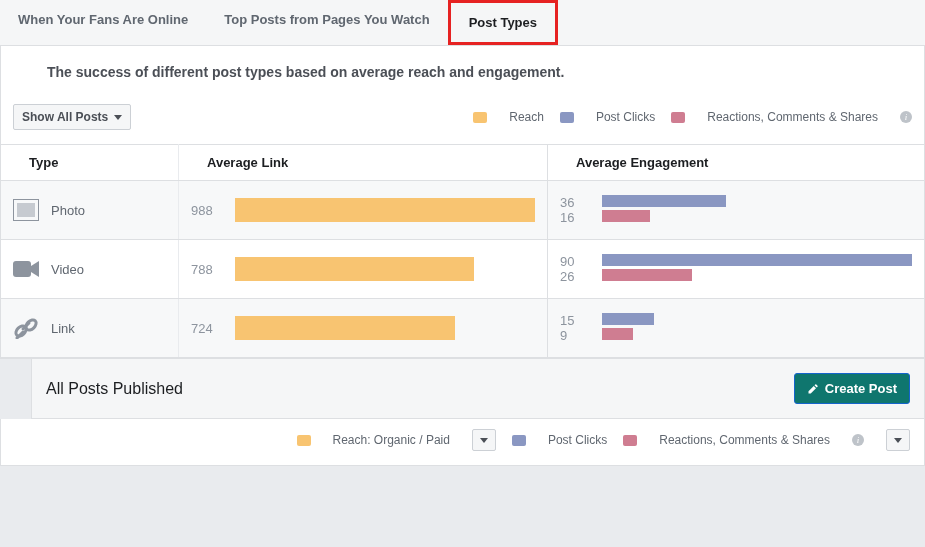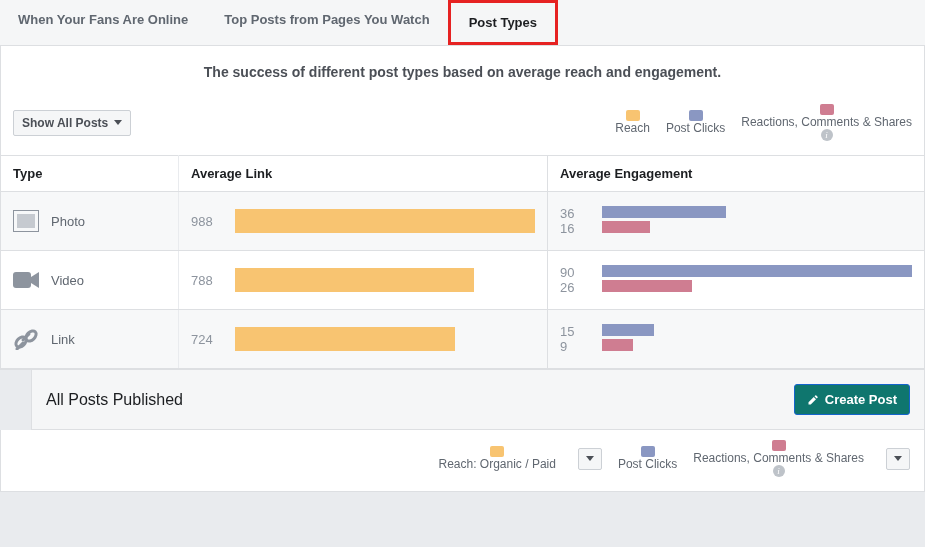--- a/index.html
+++ b/index.html
@@ -26,25 +26,25 @@
     color: #1c1e21;
     border: 3px solid #e62222;
   }
   .surface {
     background: #fff;
     border-left: 1px solid #dddfe2;
     border-right: 1px solid #dddfe2;
     border-bottom: 1px solid #dddfe2;
   }
   .subtitle {
-    text-align: center;
     padding: 18px 10px 14px;
     font-weight: bold;
     font-size: 14px;
     color: #4b4f56;
+    margin-left: 36px;
   }
   .toolbar {
     display: flex;
     justify-content: space-between;
     align-items: center;
     padding: 10px 12px 14px;
   }
   .dropdown {
     display: inline-flex;
     align-items: center;
@@ -64,38 +64,38 @@
     border-right: 4px solid transparent;
     border-top: 5px solid #4b4f56;
   }
   .legend {
     display: flex;
     align-items: center;
     gap: 16px;
     color: #606770;
     flex-wrap: wrap;
   }
-  .legend-item { display: inline-flex; align-items: center; gap: 0; font-size: 12px; flex-direction: column; }
+  .legend-item { display: inline-flex; align-items: center; gap: 22px; font-size: 12px; }
   .swatch { width: 14px; height: 11px; display: inline-block; border-radius: 2px; }
   .sw-reach { background: #f8c471; }
   .sw-clicks { background: #8a97c2; }
   .sw-reacts { background: #cf7d91; }
   .info-icon {
     width: 12px; height: 12px; border-radius: 50%;
     background: #bec3c9; color: #fff;
     font-size: 9px; font-style: italic; font-family: Georgia, serif;
     display: inline-flex; align-items: center; justify-content: center;
     cursor: pointer;
   }
   table { width: 100%; border-collapse: collapse; }
   thead th {
     text-align: left;
     font-weight: bold;
     color: #1c1e21;
-    padding: 10px 12px;
+    padding: 10px 28px;
     border-top: 1px solid #dddfe2;
     border-bottom: 1px solid #dddfe2;
     background: #fff;
     font-size: 13px;
   }
   tbody td {
     padding: 14px 12px;
     border-bottom: 1px solid #dddfe2;
     vertical-align: middle;
   }

